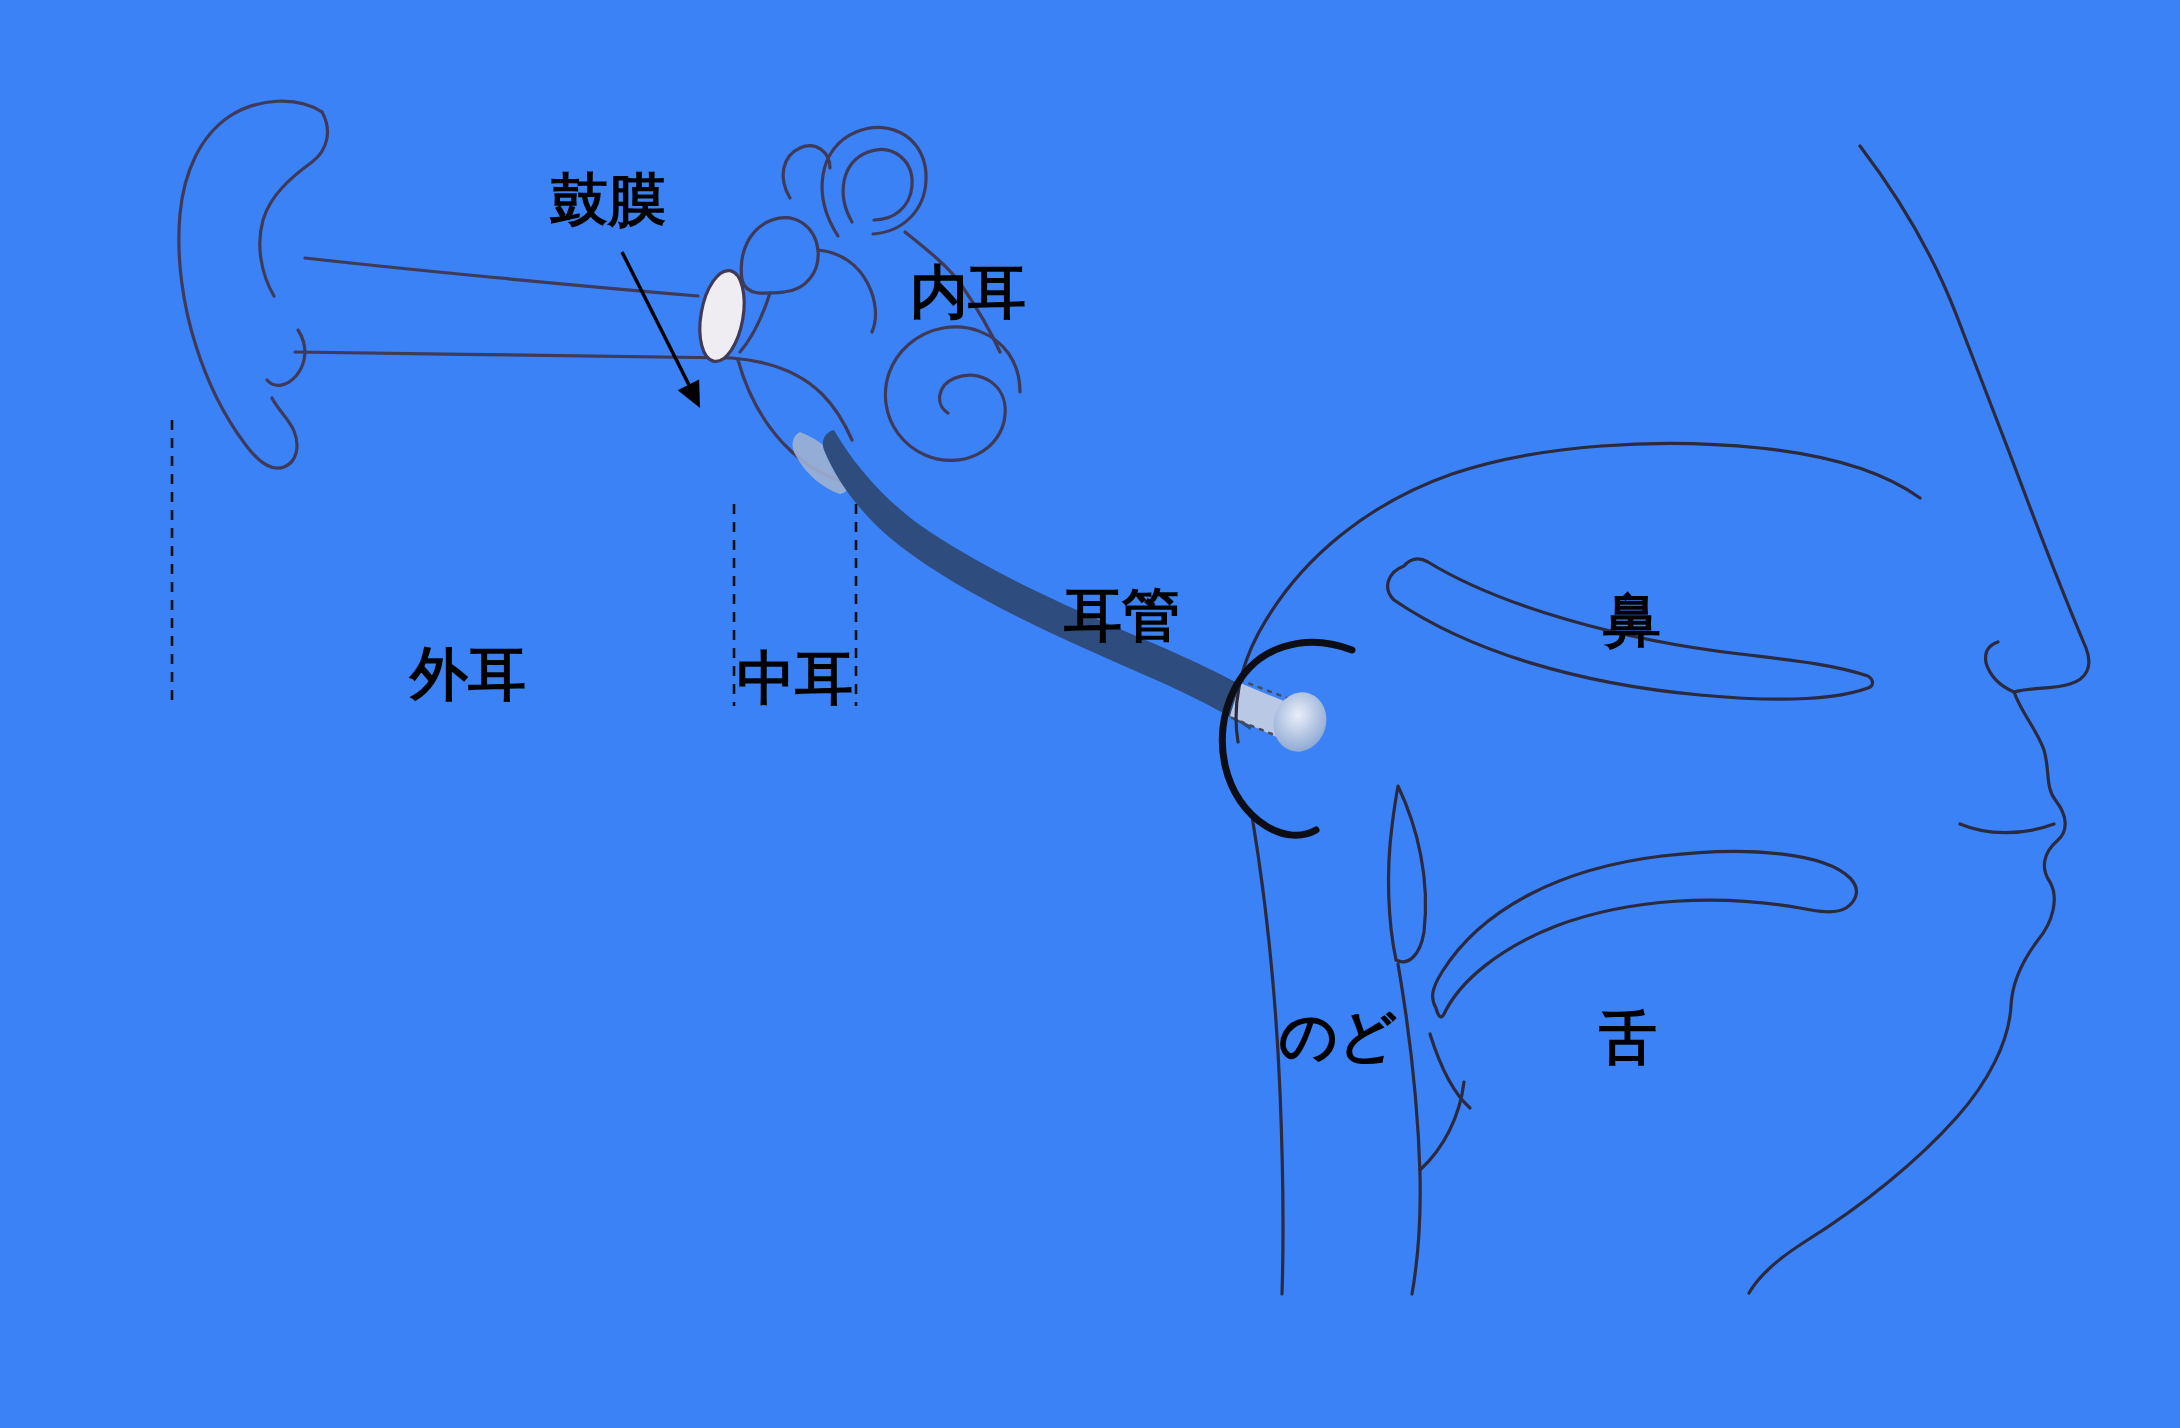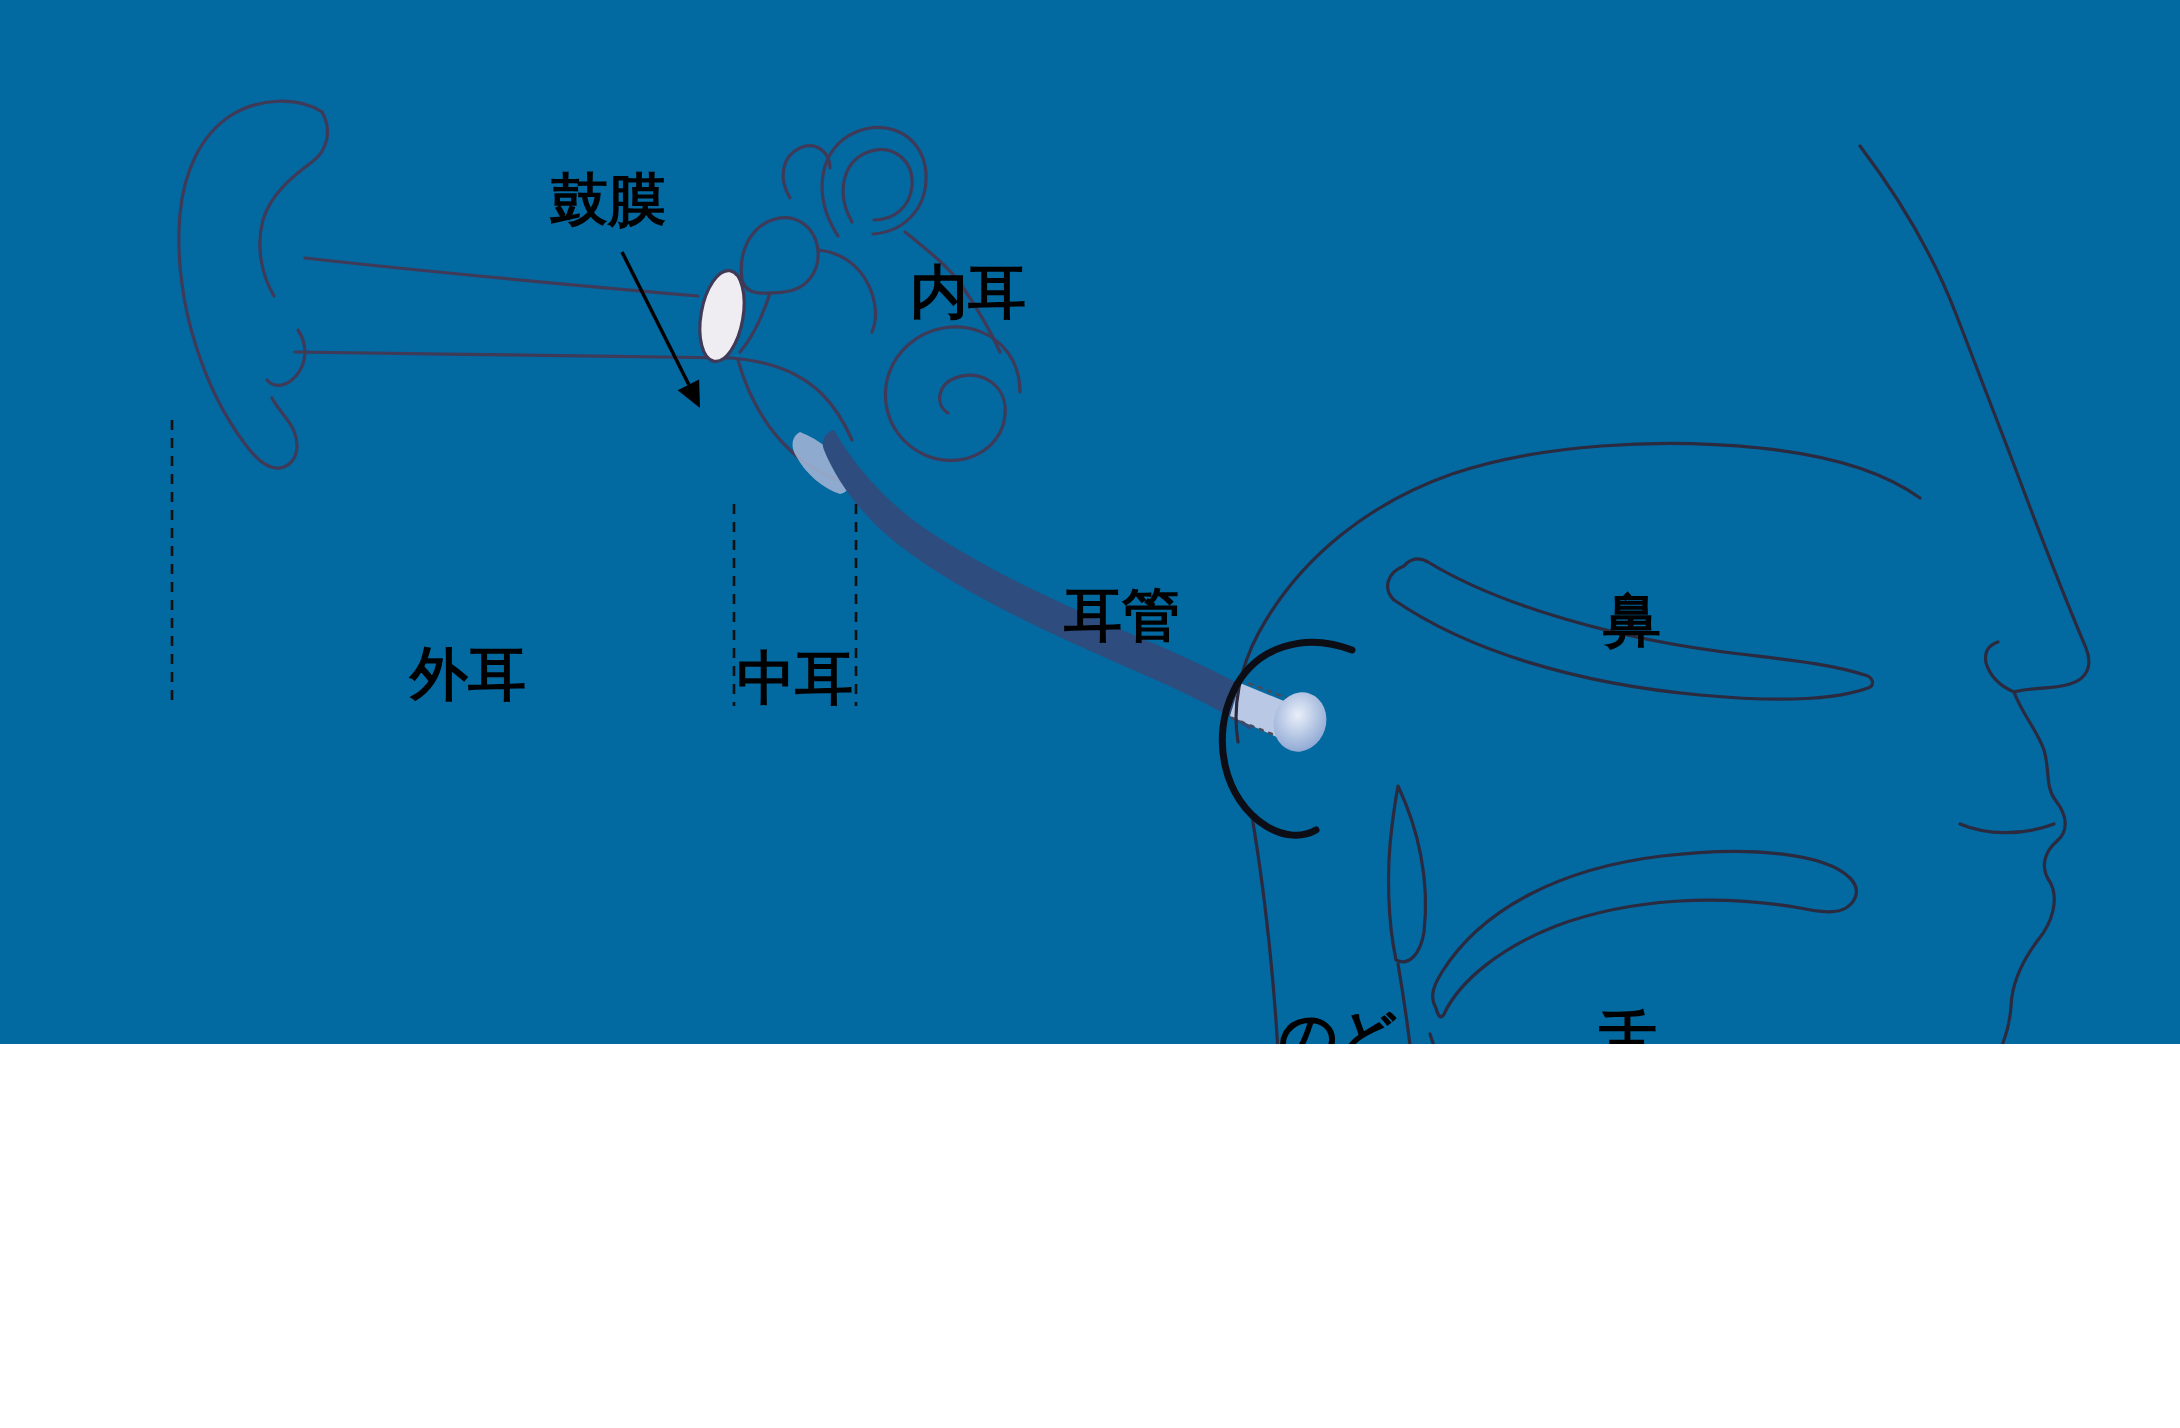--- a/index.html
+++ b/index.html
@@ -3,22 +3,22 @@
 <meta charset="utf-8">
 <style>
   html, body {
     margin: 0;
     padding: 0;
     background: #ffffff;
   }
   .stage {
     position: relative;
     width: 2180px;
-    height: 1044px;
-    background: #0369a1;
+    height: 1428px;
+    background: #3b82f6;
     overflow: hidden;
   }
   svg { display: block; }
   .label {
     font-family: "Liberation Sans", "DejaVu Sans", sans-serif;
     font-weight: 700;
     fill: #000000;
   }
 </style>
 </head>

